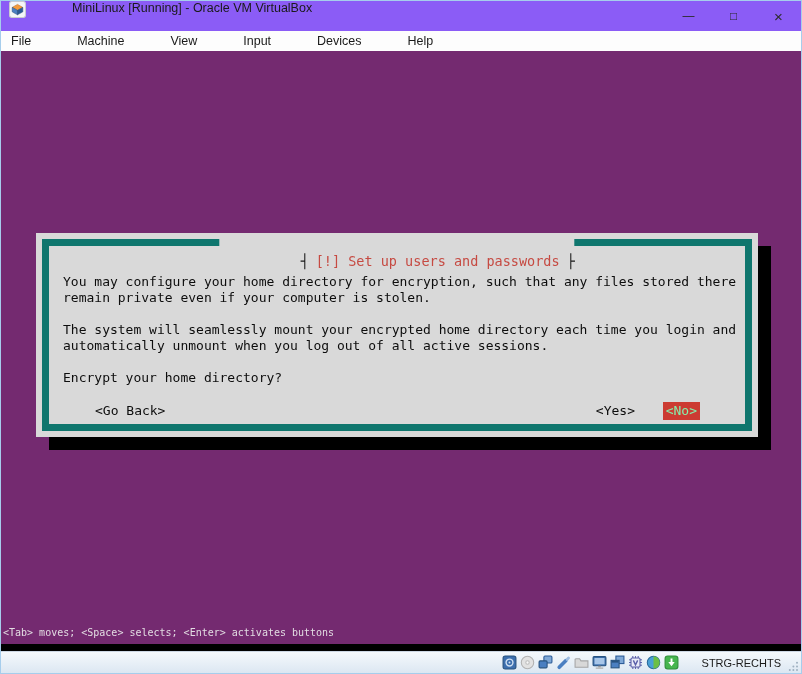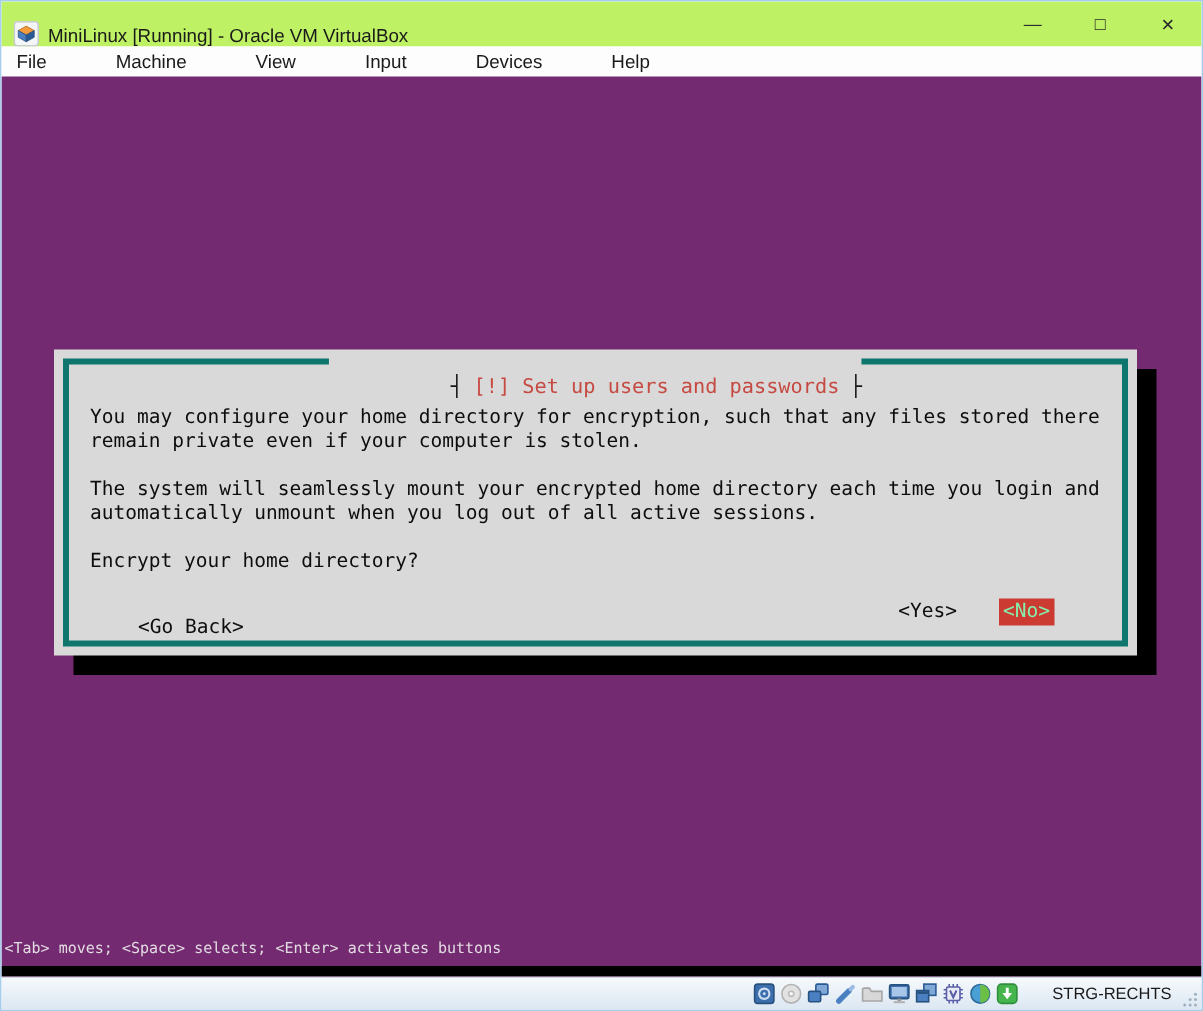--- a/index.html
+++ b/index.html
@@ -2,50 +2,50 @@
 <html><head>
 <meta charset="utf-8">
 <style>
   * { margin:0; padding:0; box-sizing:content-box; }
   html,body { width:802px; height:674px; background:#ffffff; }
   body { font-family:"Liberation Sans",sans-serif; }
 
   .window { position:relative; width:800px; height:672px; border:1px solid #a6cdec; background:#ffffff; overflow:hidden; }
 
   
-  .titlebar { height:30px; display:flex; align-items:flex-end; background:#bef264; }
+  .titlebar { height:30px; display:flex; align-items:flex-start; background:#8b5cf6;gap:40px; }
   .titlebar-icon { margin:0 6px 0 8px; display:inline-flex; }
   .window-title { font-size:12.5px; color:#1a1a1a; white-space:nowrap; }
   .win-controls { margin-left:auto; display:flex; height:100%; }
   .win-ctrl { width:45px; height:100%; display:flex; align-items:center; justify-content:center; color:#2b2b2b; cursor:default; }
   .win-ctrl.min { font-size:12px; }
   .win-ctrl.max { font-size:12px; }
   .win-ctrl.close { font-size:15px; }
 
   
   .menubar { height:20px; display:flex; align-items:center; background:#fdfdfd; padding-left:1px;gap:28px; }
   .menu-item { font-size:12.5px; color:#1a1a1a; padding:2px 9px; white-space:nowrap; }
 
   
   .vm { position:relative; height:600px; background:#742A70; overflow:hidden; font-family:"DejaVu Sans Mono","Liberation Mono",monospace; }
   .vm-black-band { position:absolute; left:0; right:0; bottom:0; height:7px; background:#000; }
 
   .dialog-shadow { position:absolute; left:48px; top:195px; width:722px; height:204px; background:#000; }
   .dialog { position:absolute; left:35px; top:182px; width:722px; height:204px; background:#d9d9d9; color:#111; }
-  .dialog-frame { position:absolute; left:6px; top:6px; right:6px; bottom:6px; border:4px solid #0f766e; }
+  .dialog-frame { position:absolute; left:6px; top:6px; right:6px; bottom:6px; border:7px solid #0f766e; }
   .dialog-title { position:absolute; top:-9px; left:50%; transform:translateX(-50%); background:#d9d9d9; font-size:13.5px; line-height:16px; white-space:pre; }
   .dialog-title .tick { color:#151515; }
   .dialog-title .ttl { color:#C64A42; padding:0 7px; }
 
   .dialog-text { position:absolute; left:14px; top:28px; right:16px; }
   .tl { height:16px; font-size:13px; line-height:16px; white-space:pre; color:#0d0d0d; }
 
   .btn-row { position:absolute; left:0; right:0; top:156px; height:20px; font-size:13px; line-height:16px; }
   .btn { position:absolute; white-space:pre; color:#0d0d0d; cursor:default; }
-  .btn-goback { left:46px; top:1px;margin-top:11px; }
+  .btn-goback { left:46px; top:1px; }
   .btn-yes { right:110px; top:1px; }
   .btn-no { right:45px; top:0; background:#CC3B32; color:#86efac; padding:1px 3px; }
 
   .help-line { position:absolute; left:2px; bottom:10px; font-size:10px; line-height:16px; color:#E2DCE2; white-space:pre; }
 
   
   .statusbar { height:21px; border-top:1px solid #cdd8e4; background:linear-gradient(#f5f9fc,#dce7f2); display:flex; align-items:center; justify-content:flex-end; gap:3px; padding-right:2px; }
   .sb-icon { width:15px; height:15px; display:inline-flex; align-items:center; justify-content:center; }
   .host-key { font-size:11px; color:#1a1a1a; margin:0 4px 0 20px; white-space:nowrap; }
   .grip { display:inline-flex; align-self:flex-end; margin-bottom:1px; }

